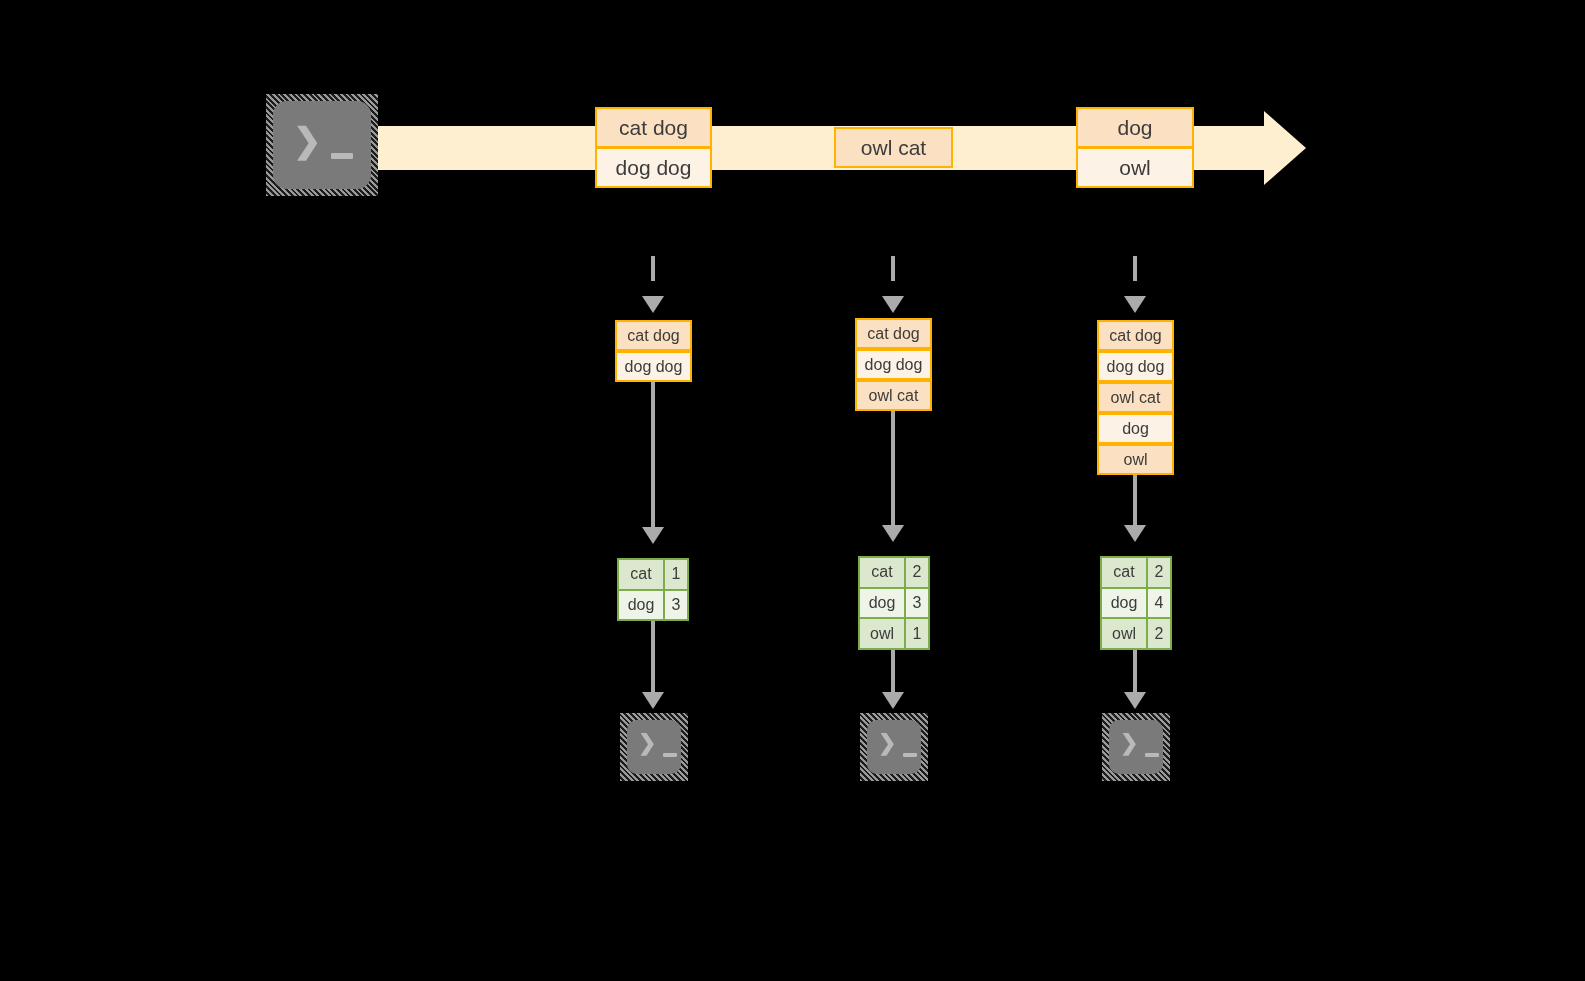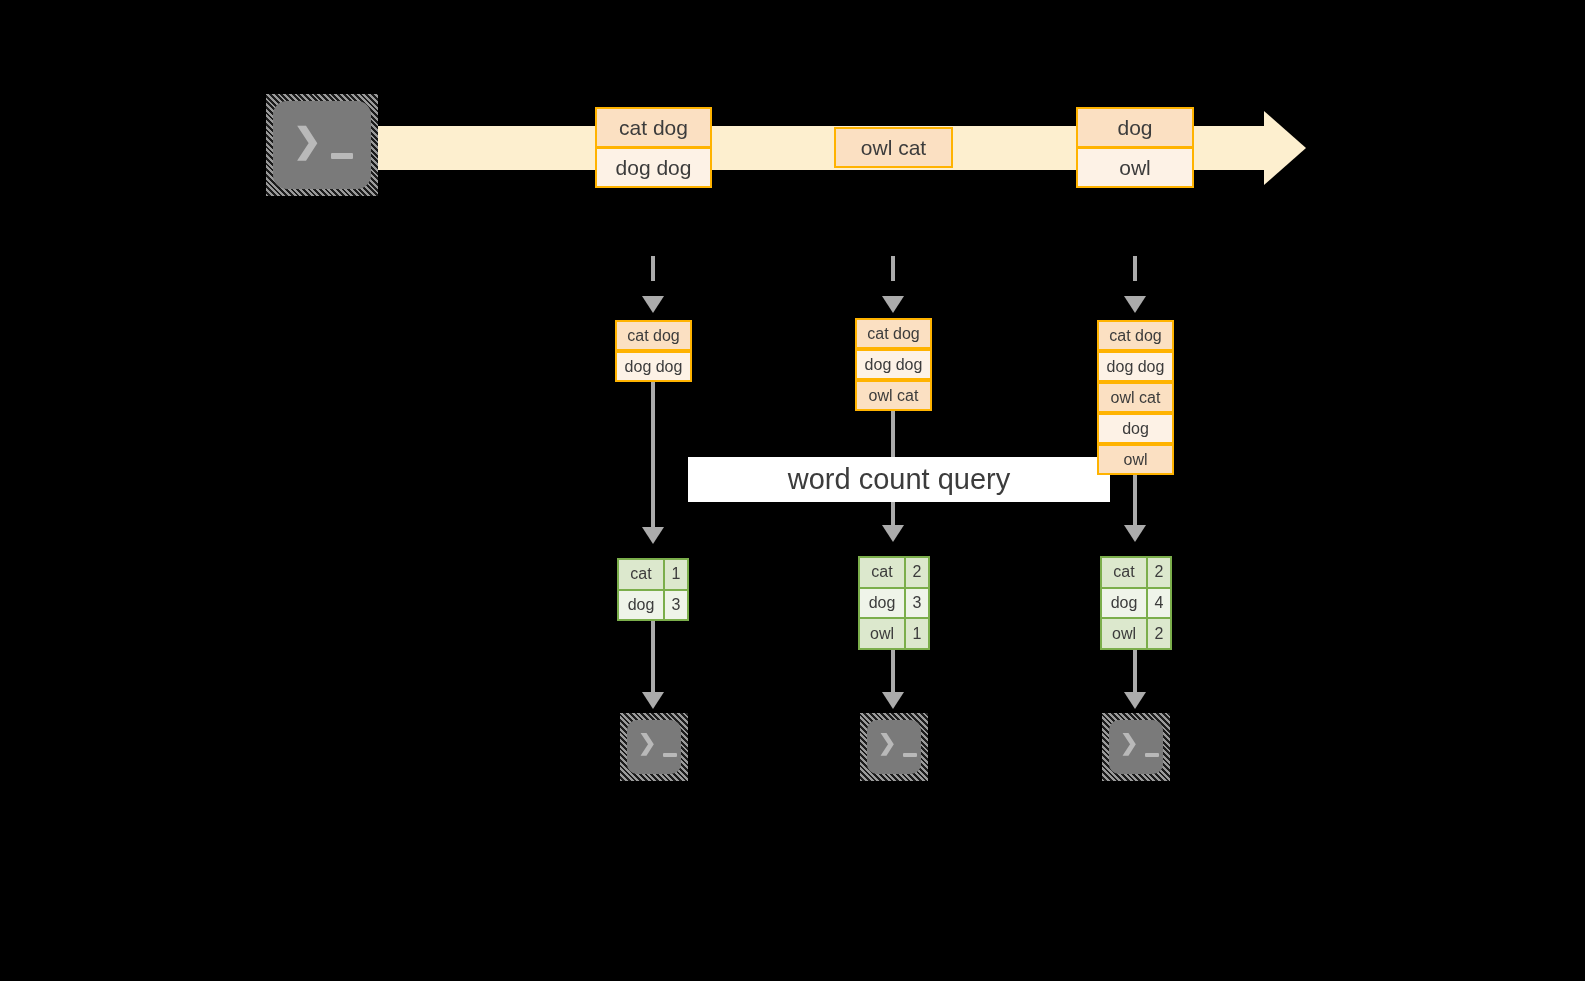--- a/index.html
+++ b/index.html
@@ -171,17 +171,14 @@
   <div class="vline" style="left:1133px;top:650px;width:4px;height:43px;"></div>
   <div class="vhead" style="left:1124px;top:692px;"></div>
 
   <div class="term" style="left:1102px;top:713px;width:68px;height:68px;">
     <div class="term-in sm">
       <span class="chev" style="left:11px;top:12px;font-size:22px;">❯</span>
       <div class="und" style="left:36px;top:33px;width:14px;height:4px;"></div>
     </div>
   </div>
 
-  <div class="banner" style="left:688px;top:457px;width:422px;height:45px;z-index:3;">
-    <span style="font-size:29px;">word count query</span>
-  </div>
 
 </div>
 
 </body></html>

